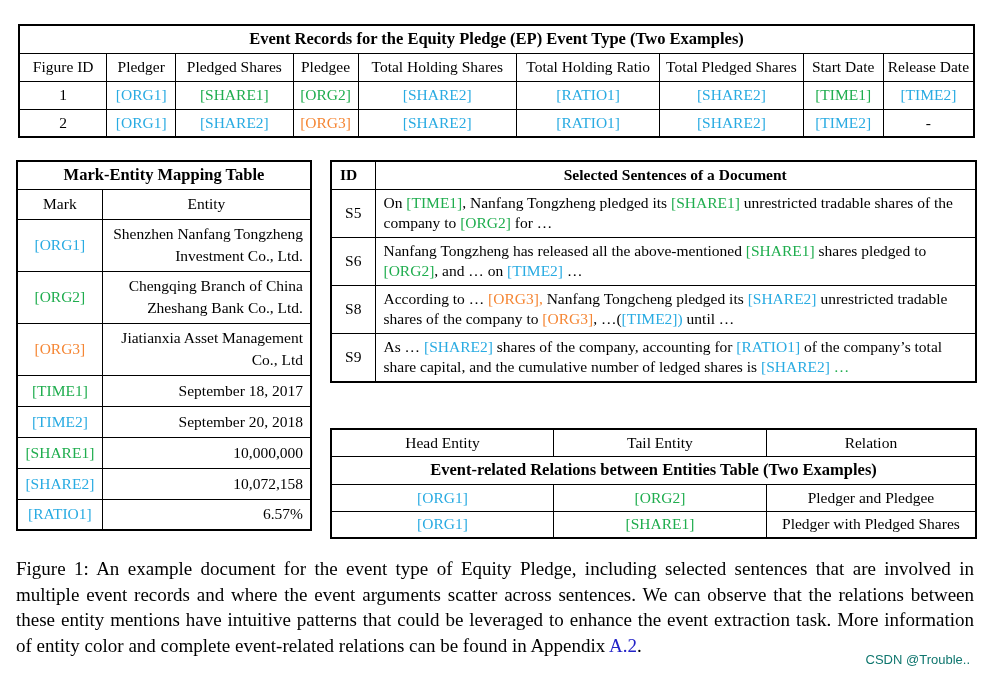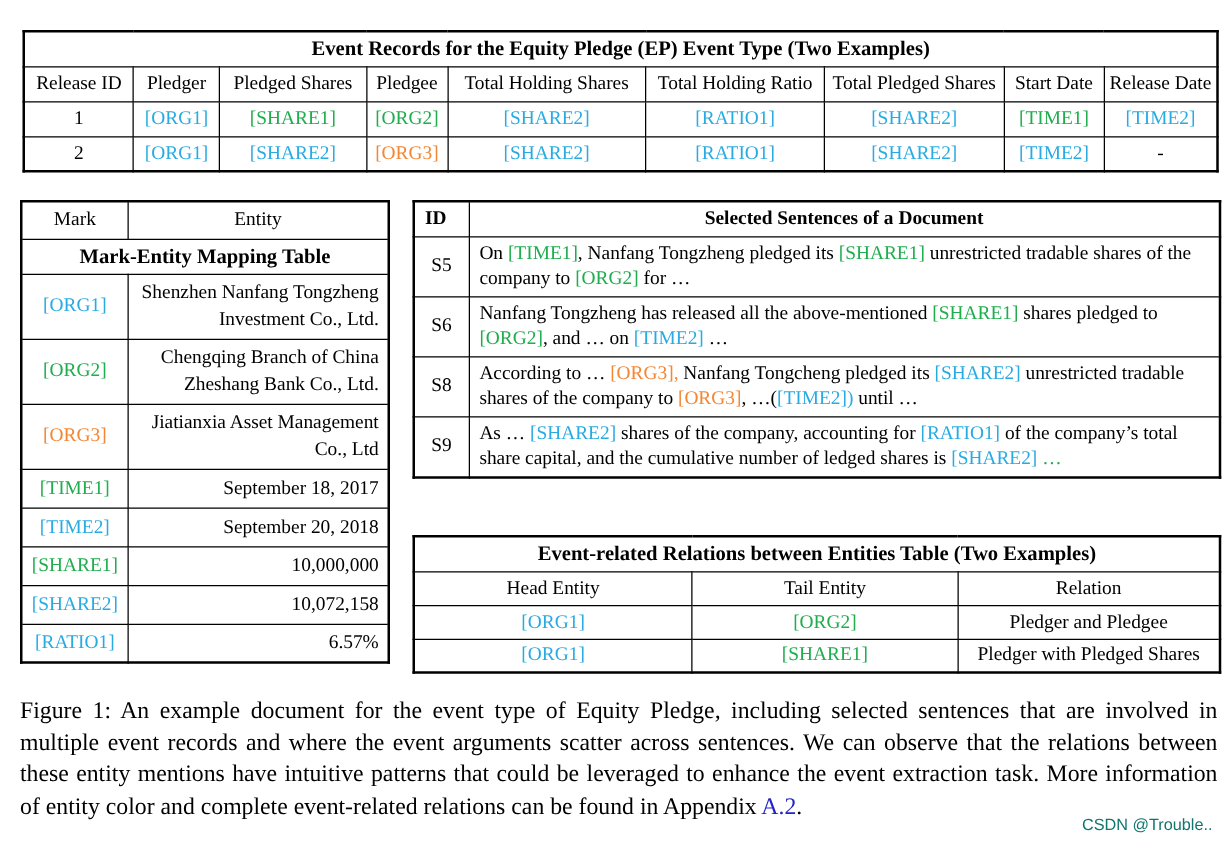--- a/index.html
+++ b/index.html
@@ -70,21 +70,21 @@
         <col style="width: 15%;">
         <col style="width: 15%;">
         <col style="width: 8.4%;">
         <col style="width: 9.5%;">
       </colgroup>
     <thead>
       <tr>
         <th class="title-cell" colspan="9">Event Records for the Equity Pledge (EP) Event Type (Two Examples)</th>
       </tr>
       <tr>
-          <th>Release ID</th>
+          <th>Figure ID</th>
           <th>Pledger</th>
           <th>Pledged Shares</th>
           <th>Pledgee</th>
           <th>Total Holding Shares</th>
           <th>Total Holding Ratio</th>
           <th>Total Pledged Shares</th>
           <th>Start Date</th>
           <th>Release Date</th>
         </tr>
     </thead>
@@ -114,25 +114,25 @@
       </tbody>
   </table>
 
   <table id="mapping" class="btable">
     <colgroup>
         <col style="width:29%">
         <col style="width:71%">
       </colgroup>
     <thead>
       <tr>
+        <th class="title-cell" colspan="2">Mark-Entity Mapping Table</th>
+      </tr>
+      <tr>
         <th>Mark</th>
         <th>Entity</th>
-      </tr>
-      <tr>
-        <th class="title-cell" colspan="2">Mark-Entity Mapping Table</th>
       </tr>
     </thead>
     <tbody>
         <tr class="tall">
           <td class="mark-cell" style="color: rgb(41, 171, 226);">[ORG1]</td>
           <td class="entity-cell">Shenzhen Nanfang Tongzheng Investment Co., Ltd.</td>
         </tr>
         <tr class="tall">
           <td class="mark-cell" style="color: rgb(31, 173, 78);">[ORG2]</td>
           <td class="entity-cell">Chengqing Branch of China Zheshang Bank Co., Ltd.</td>
@@ -196,27 +196,27 @@
   </table>
 
   <table id="relations" class="btable">
     <colgroup>
         <col style="width: 34.5%;">
         <col style="width: 33%;">
         <col style="width: 32.5%;">
       </colgroup>
     <thead>
       <tr>
-        <th class="title-cell" colspan="3">Event-related Relations between Entities Table (Two Examples)</th>
-      </tr>
-      <tr>
           <th>Head Entity</th>
           <th>Tail Entity</th>
           <th>Relation</th>
         </tr>
+      <tr>
+        <th class="title-cell" colspan="3">Event-related Relations between Entities Table (Two Examples)</th>
+      </tr>
     </thead>
     <tbody>
         <tr>
           <td style="color: rgb(41, 171, 226);">[ORG1]</td>
           <td style="color: rgb(31, 173, 78);">[ORG2]</td>
           <td>Pledger and Pledgee</td>
         </tr>
         <tr>
           <td style="color: rgb(41, 171, 226);">[ORG1]</td>
           <td style="color: rgb(31, 173, 78);">[SHARE1]</td>

